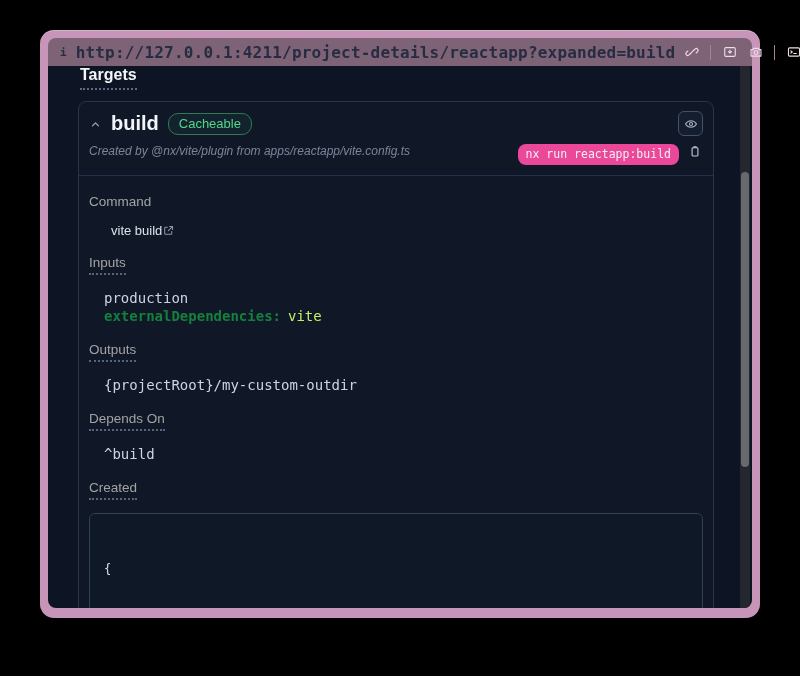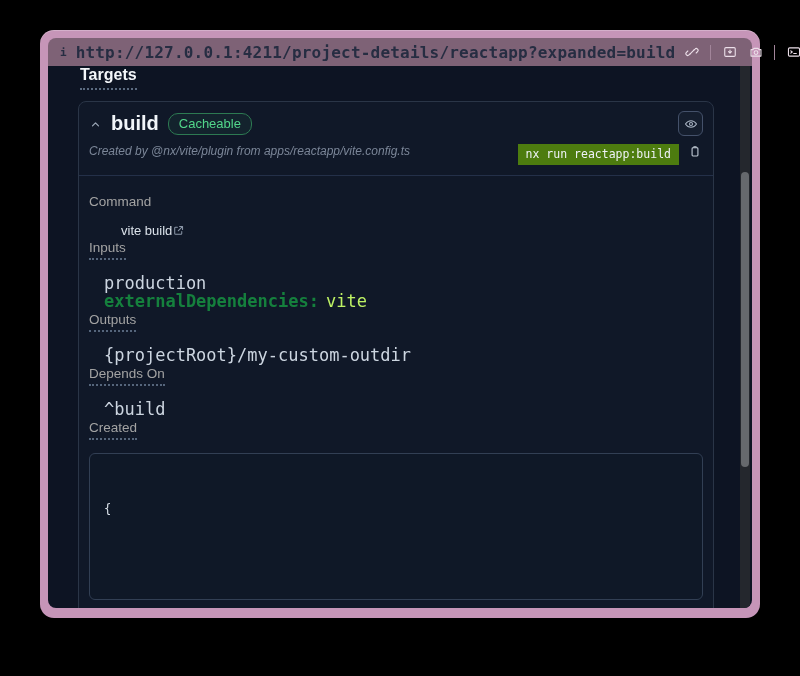--- a/index.html
+++ b/index.html
@@ -55,38 +55,38 @@
     border-radius:6px; background:#151e2e; color:#a8b3c2;
     display:flex; align-items:center; justify-content:center; cursor:pointer;
   }
   .icon-btn svg { width:14px; height:14px; }
 
   .created-row { display:flex; align-items:flex-start; padding:4px 10px 10px 10px;
     border-bottom:1px solid #243049; }
   .created-text { font-size:12px; font-style:italic; color:#7b8698; }
   .run-chip {
     margin-left:auto; font-family:"DejaVu Sans Mono", monospace; font-size:11.5px;
-    color:#eef2f7; background:#4d7c0f; border-radius:0; padding:3px 8px 4px;
+    color:#eef2f7; background:#ec4899; border-radius:8px; padding:3px 8px 4px;
     white-space:nowrap;
   }
   .copy-btn { margin-left:9px; width:15px; height:15px; color:#c2cbd6; cursor:pointer; }
   .copy-btn svg { width:14px; height:14px; }
 
   .card-body { padding:16px 10px 30px 10px; }
-  .section { }
+  .section { margin-top:15px; }
   .section:first-child { margin-top:0; }
   .section-label { display:inline-block; font-size:13.5px; font-weight:500;
     color:#a3a3a3; }
   .section-label.tooltip { border-bottom:2px dotted #55657b; padding-bottom:3px; }
-  .section-value { margin:13px 0 0 32px; font-size:13px; color:#dbe2ea;
+  .section-value { margin:13px 0 0 22px; font-size:13px; color:#dbe2ea;
     display:flex; align-items:center; }
   .ext-link { width:14px; height:14px; color:#8b97a8; cursor:pointer; }
   .ext-link svg { width:13px; height:13px; }
   .mono-list { margin:14px 0 0 15px; font-family:"DejaVu Sans Mono", monospace;
-    font-size:17px; color:#ccd5e0; line-height:18px; }
+    font-size:14px; color:#ccd5e0; line-height:18px; }
   .mono-list .kv-key { font-weight:bold; color:#15803d; }
   .mono-list .kv-val { color:#bef264; margin-left:7px; }
 
   .code-block {
     margin:13px 0 0 0; border:1px solid #323f54; border-radius:6px;
     background:#0f1827; padding:13px 14px; font-family:"DejaVu Sans Mono", monospace;
     font-size:12px; line-height:17px; color:#dbe2ea; white-space:pre;
   }
 
   

